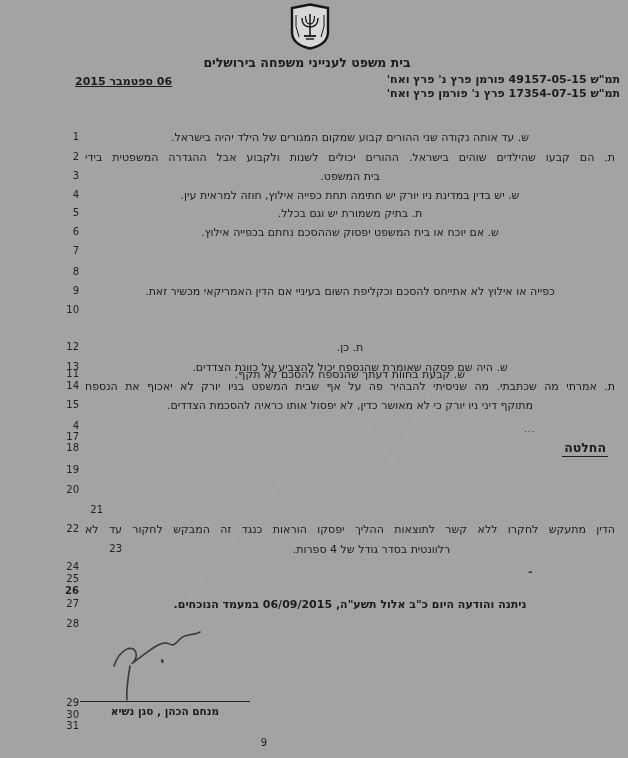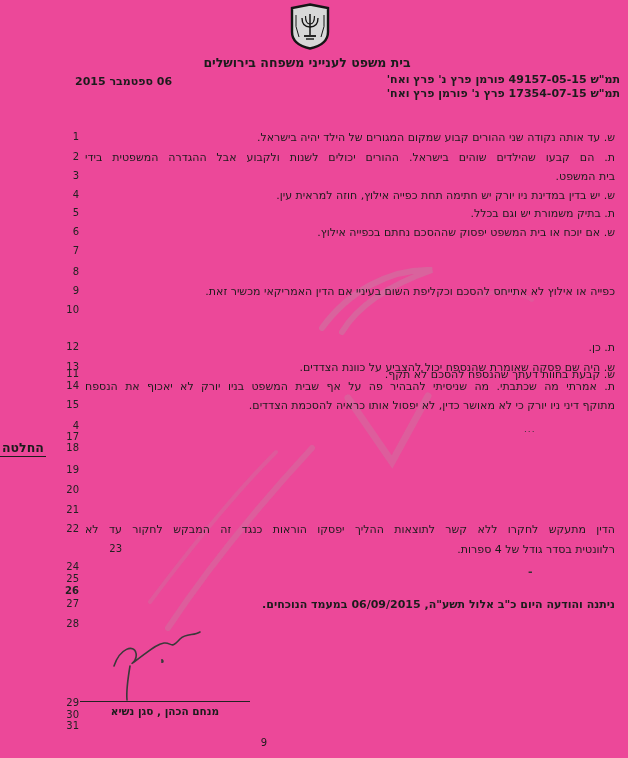--- a/index.html
+++ b/index.html
@@ -1,52 +1,52 @@
 <!DOCTYPE html>
 <html lang="he" dir="rtl"><head>
 <meta charset="utf-8">
 <style>
   html,body{margin:0;padding:0;background:#ffffff;}
   .page{
     position:relative;
     width:628px;height:758px;
-    background:#ec4899;
+    background:#a3a3a3;
     font-family:"DejaVu Sans",sans-serif;
     color:#1c1c1c;
     overflow:hidden;
     direction:rtl;
   }
   
   .emblem{position:absolute;left:289px;top:3px;width:42px;height:47px;}
   .court-name{
     position:absolute;top:55px;left:0;right:14px;
     text-align:center;font-weight:bold;font-size:12.5px;
   }
   .case-line{
     position:absolute;right:8px;font-weight:bold;font-size:11px;white-space:nowrap;
   }
   .case-1{top:73px;} .case-2{top:87px;}
   .date{
-    position:absolute;left:75px;top:75px;font-weight:bold;font-size:11px;white-space:nowrap;
+    position:absolute;left:75px;top:75px;font-weight:bold;font-size:11px;white-space:nowrap;text-decoration:underline;
   }
   
   .row{position:absolute;left:0;right:0;height:16px;}
   .ln{
     position:absolute;left:55px;width:24px;text-align:right;
     font-size:10px;color:#222;
   }
   .lt{
     position:absolute;right:13px;left:85px;
-    text-align:right;font-size:11px;line-height:14px;color:#1c1c1c;
+    text-align:center;font-size:11px;line-height:14px;color:#1c1c1c;
   }
   .row.wide .lt{text-align:justify;text-align-last:justify;-moz-text-align-last:justify;}
   .row.bold .lt{font-weight:bold;}
   
   .decision-heading{
-    position:absolute;top:440px;left:0;right:20px;text-align:left;
+    position:absolute;top:440px;left:0;right:20px;text-align:right;
     font-size:12.5px;font-weight:bold;
   }
   .decision-heading span{border-bottom:1.6px solid #1c1c1c;padding:0 2px 1px 2px;}
   
   .mark-ellipsis{position:absolute;left:524px;top:424px;font-size:9px;letter-spacing:1px;color:#333;}
   .mark-dash{position:absolute;left:528px;top:565px;font-size:11px;font-weight:bold;color:#333;}
   
   .signature-svg{position:absolute;left:100px;top:626px;width:120px;height:76px;}
   .sig-line{position:absolute;left:80px;top:701px;width:170px;border-top:1.6px solid #222;height:0;}
   .sig-name{
@@ -167,21 +167,21 @@
       <span class="lt"></span>
     </div>
       <div class="row" style="top: 464px;">
       <span class="ln">19</span>
       <span class="lt"></span>
     </div>
       <div class="row" style="top: 484px;">
       <span class="ln">20</span>
       <span class="lt"></span>
     </div>
-      <div class="row wide" style="top: 504px;">
+      <div class="row wide" style="top: 504px; margin-left: 24px;">
       <span class="ln">21</span>
     </div>
       <div class="row wide" style="top: 523px;">
       <span class="ln">22</span>
       <span class="lt">הדין מתעקש לחקרו ללא קשר לתוצאות ההליך יפסקו הוראות כנגד זה המבקש לחקור עד לא</span>
     </div>
       <div class="row" style="top: 543px; margin-left: 43px;">
       <span class="ln">23</span>
       <span class="lt">רלוונטית בסדר גודל של 4 ספרות.</span>
     </div>

